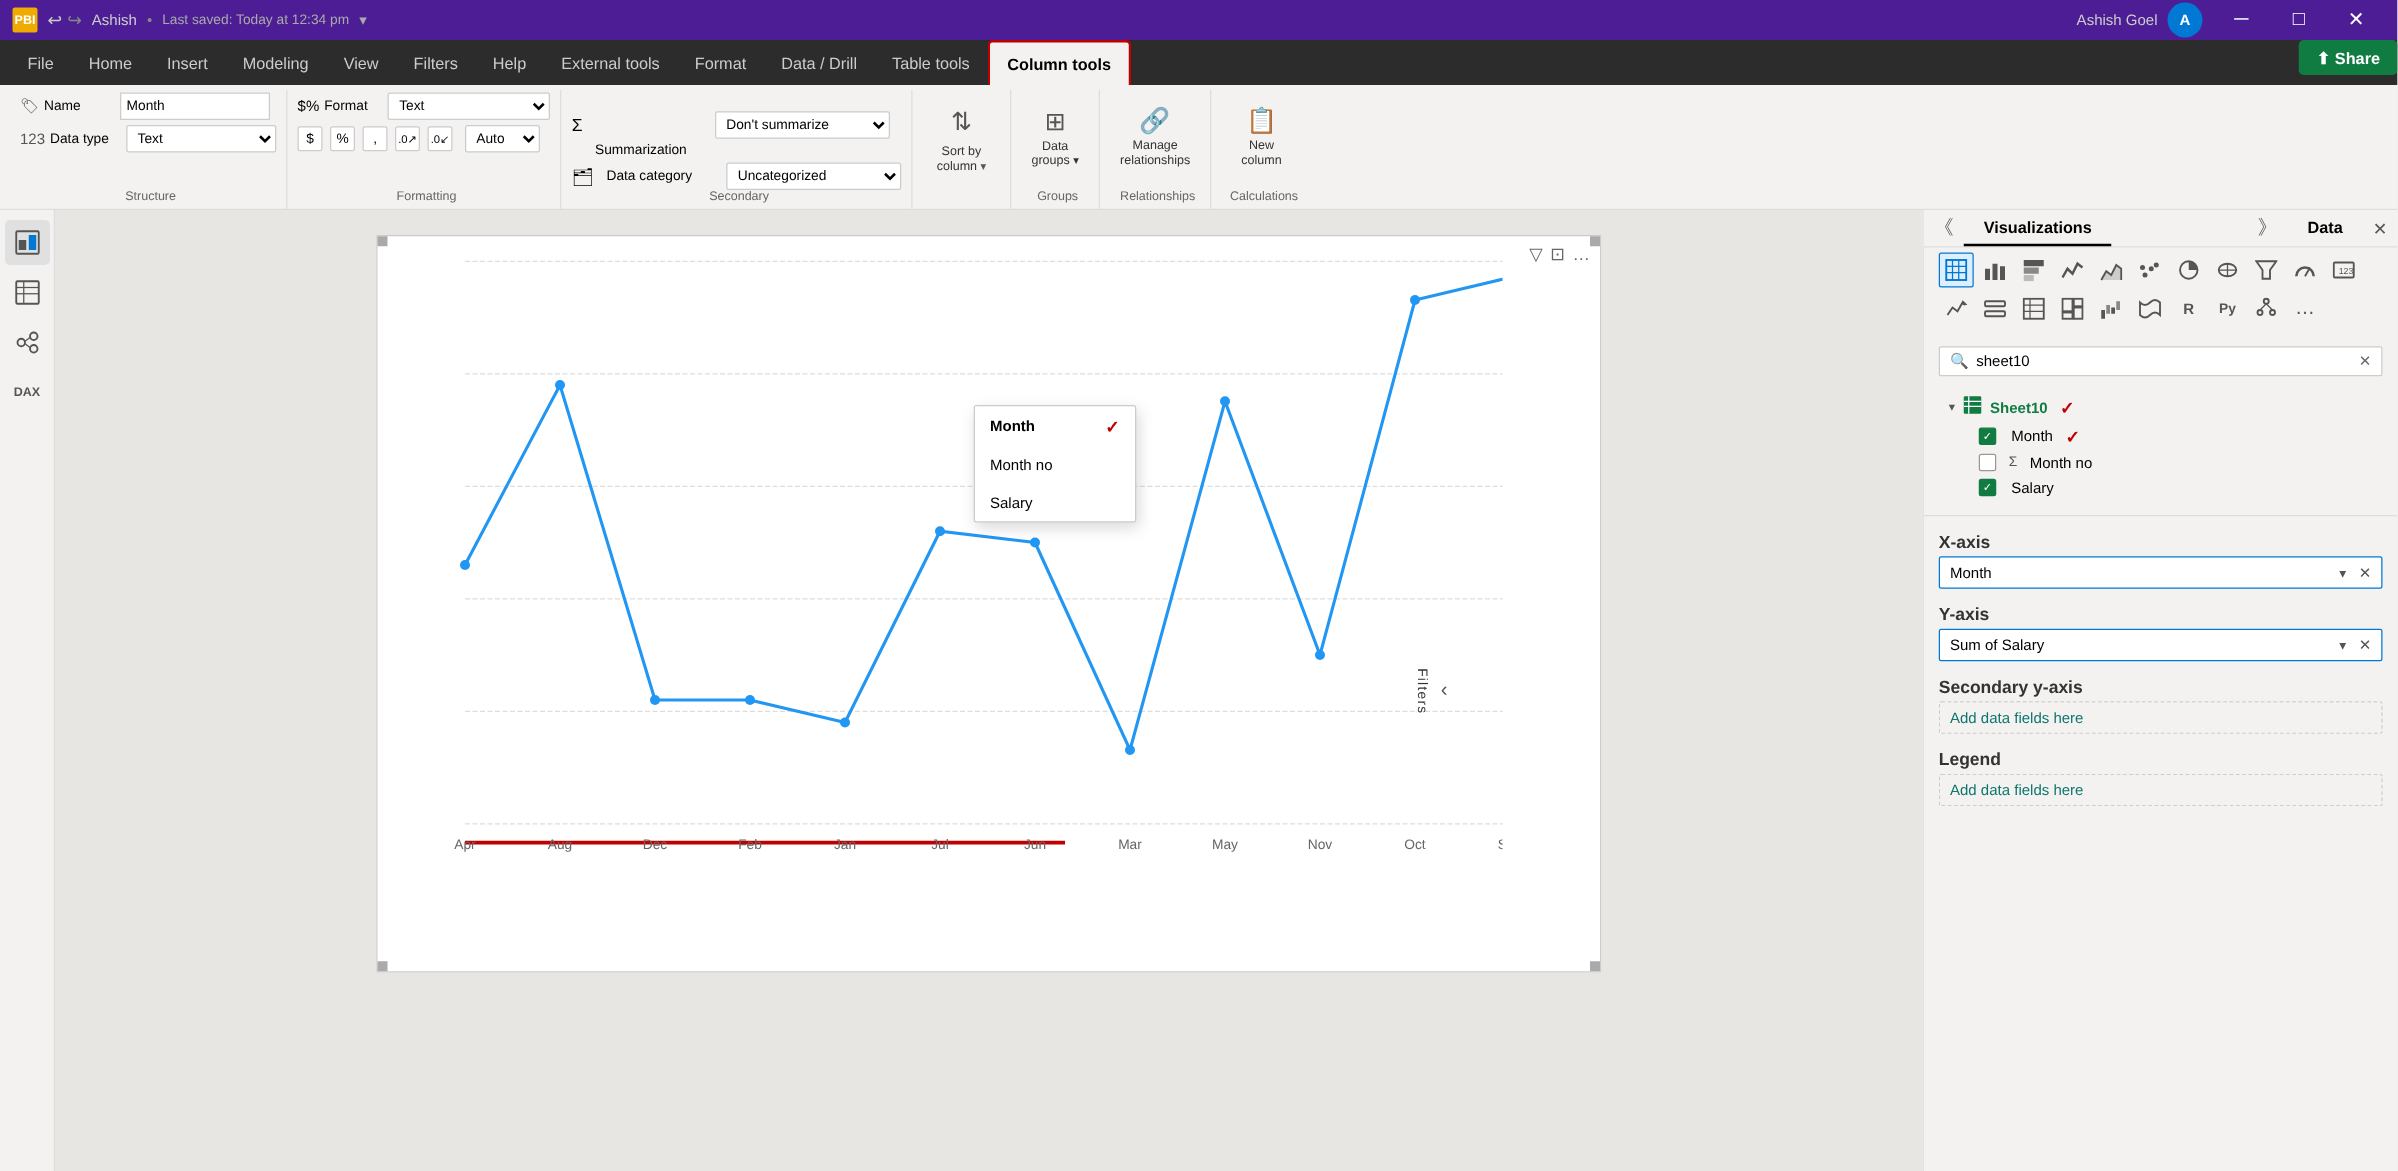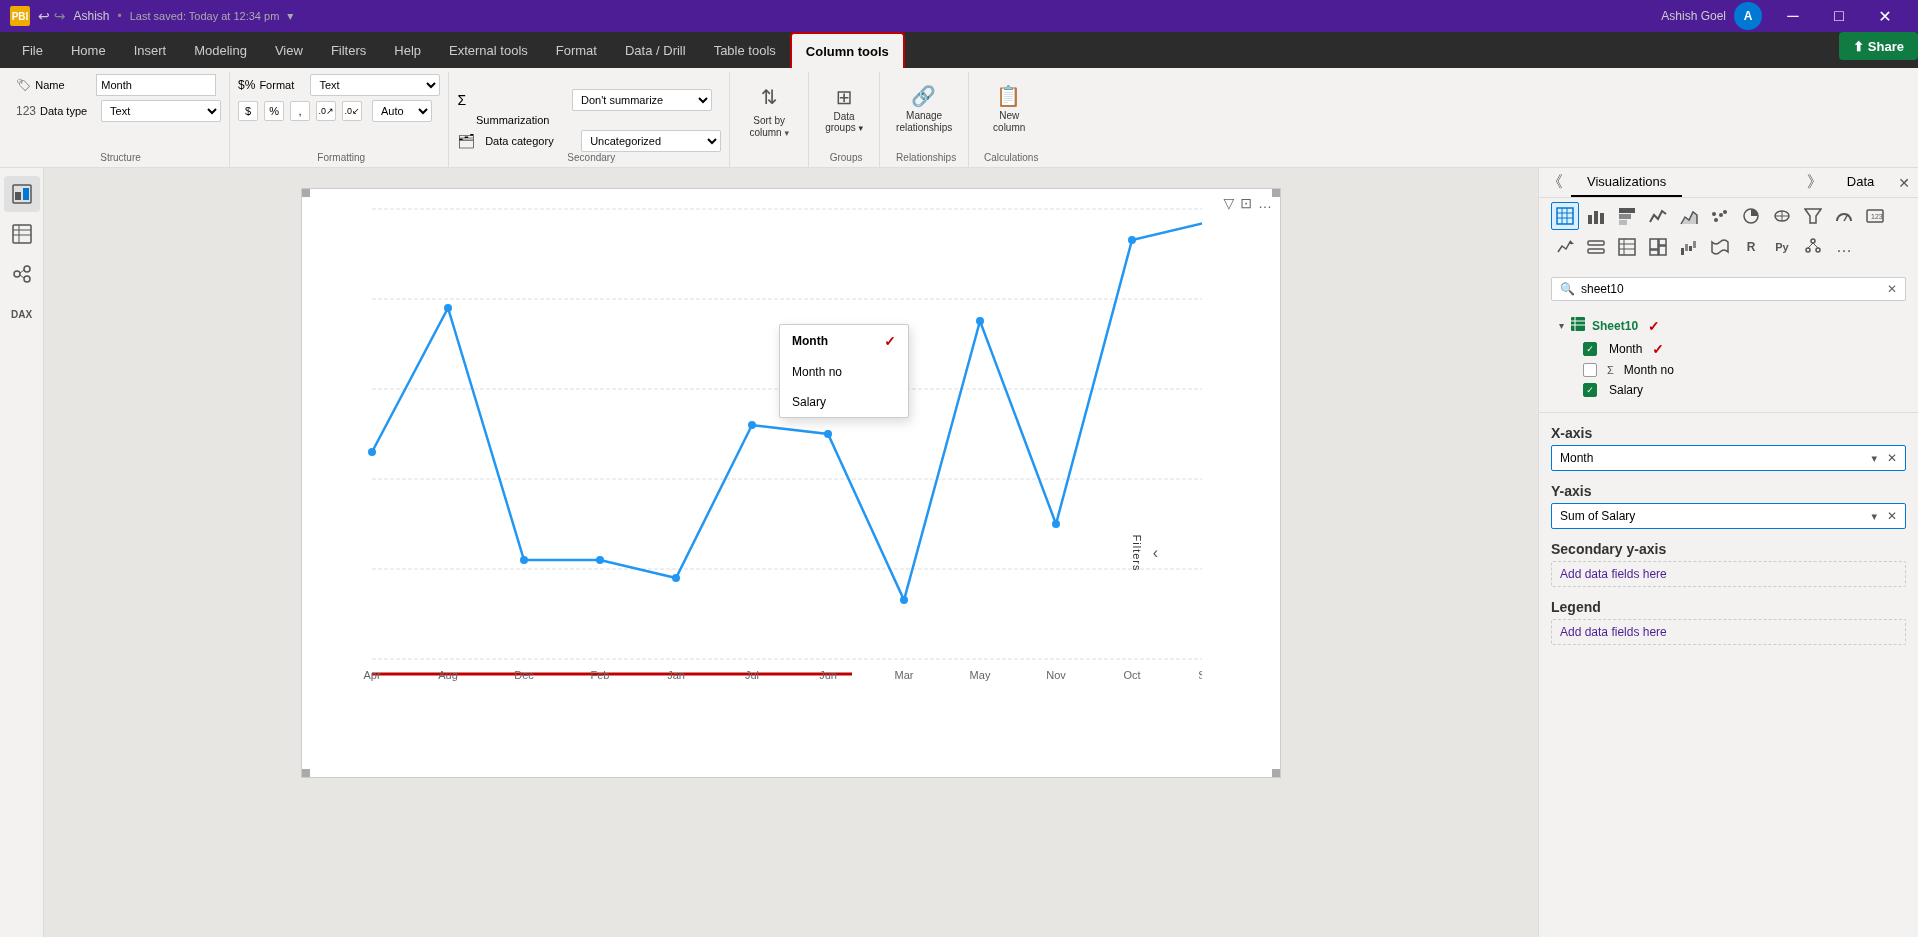--- a/index.html
+++ b/index.html
@@ -215,21 +215,21 @@
     .right-panel {
       width: 380px;
       background: #f3f2f1;
       border-left: 1px solid #ddd;
       display: flex;
       flex-direction: column;
     }
     .rp-tab {
       padding: 6px 16px;
       font-size: 13px;
-      font-weight: 400;
+      font-weight: 700;
       cursor: pointer;
       border-bottom: 2px solid transparent;
     }
     .rp-tab.active { border-bottom: 2px solid #000; }
 
     
     .viz-grid {
       display: flex;
       flex-wrap: wrap;
       gap: 3px;
@@ -281,21 +281,21 @@
       display: flex;
       align-items: center;
       justify-content: space-between;
       background: #fff;
       border-radius: 2px;
       font-size: 12px;
     }
     .axis-field-empty {
       border: 1px dashed #ccc;
       padding: 5px 8px;
-      color: #4c1d95;
+      color: #0f766e;
       font-size: 12px;
       border-radius: 2px;
     }
     .axis-chevron { font-size: 11px; color: #555; margin-right: 4px; }
     .axis-x-btn { font-size: 12px; color: #555; cursor: pointer; margin-left: 4px; }
 
     
     .right-scroll {
       flex: 1;
       overflow-y: auto;

